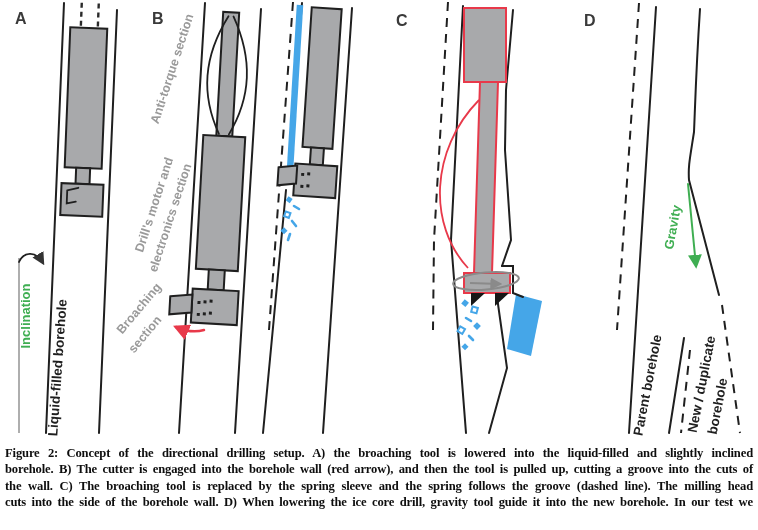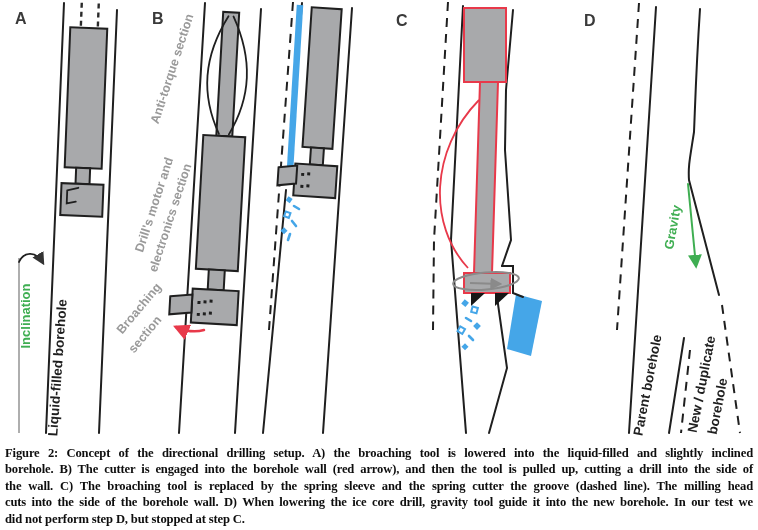--- a/index.html
+++ b/index.html
@@ -168,17 +168,16 @@
     <text class="greenlabel" transform="translate(677,228) rotate(-80)" text-anchor="middle">Gravity</text>
     <text class="blacklabel" transform="translate(652,386) rotate(-79)" text-anchor="middle">Parent borehole</text>
     <text class="blacklabel" transform="translate(706,385) rotate(-79)" text-anchor="middle">New / duplicate</text>
     <text class="blacklabel" transform="translate(722,407) rotate(-79)" text-anchor="middle">borehole</text>
   </g>
 </svg>
 </div>
 
 <div class="caption">
   <div class="cap-line">Figure 2: Concept of the directional drilling setup. A) the broaching tool is lowered into the liquid-filled and slightly inclined</div>
-  <div class="cap-line">borehole. B) The cutter is engaged into the borehole wall (red arrow), and then the tool is pulled up, cutting a drill into the side of</div>
-  <div class="cap-line">the wall. C) The broaching tool is replaced by the spring sleeve and the spring cutter the groove (dashed line). The milling head</div>
+  <div class="cap-line">borehole. B) The cutter is engaged into the borehole wall (red arrow), and then the tool is pulled up, cutting a groove into the cuts of</div>
+  <div class="cap-line">the wall. C) The broaching tool is replaced by the spring sleeve and the spring follows the groove (dashed line). The milling head</div>
   <div class="cap-line">cuts into the side of the borehole wall. D) When lowering the ice core drill, gravity tool guide it into the new borehole. In our test we</div>
-  <div class="cap-line last">did not perform step D, but stopped at step C.</div>
 </div>
 
 </body></html>

